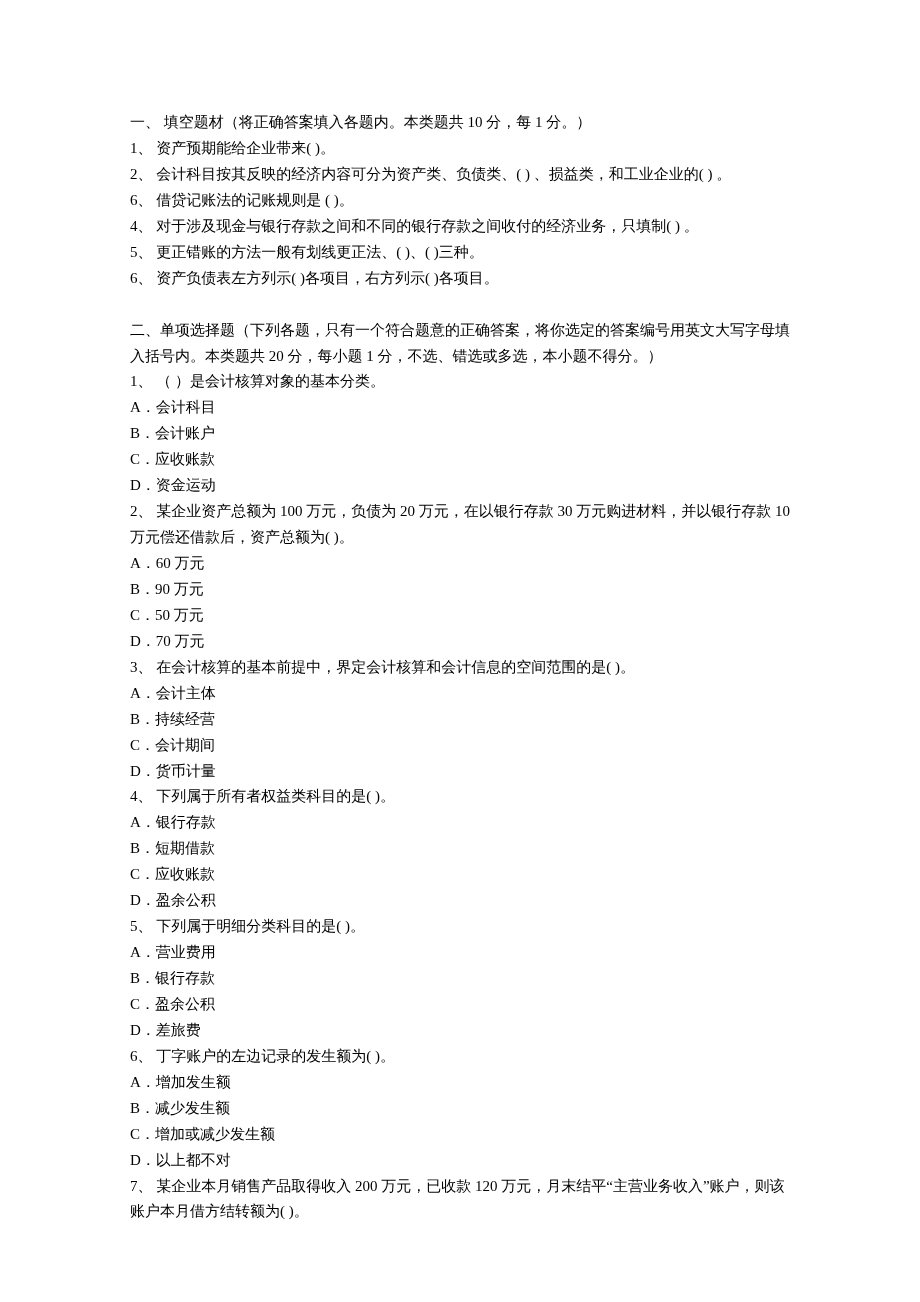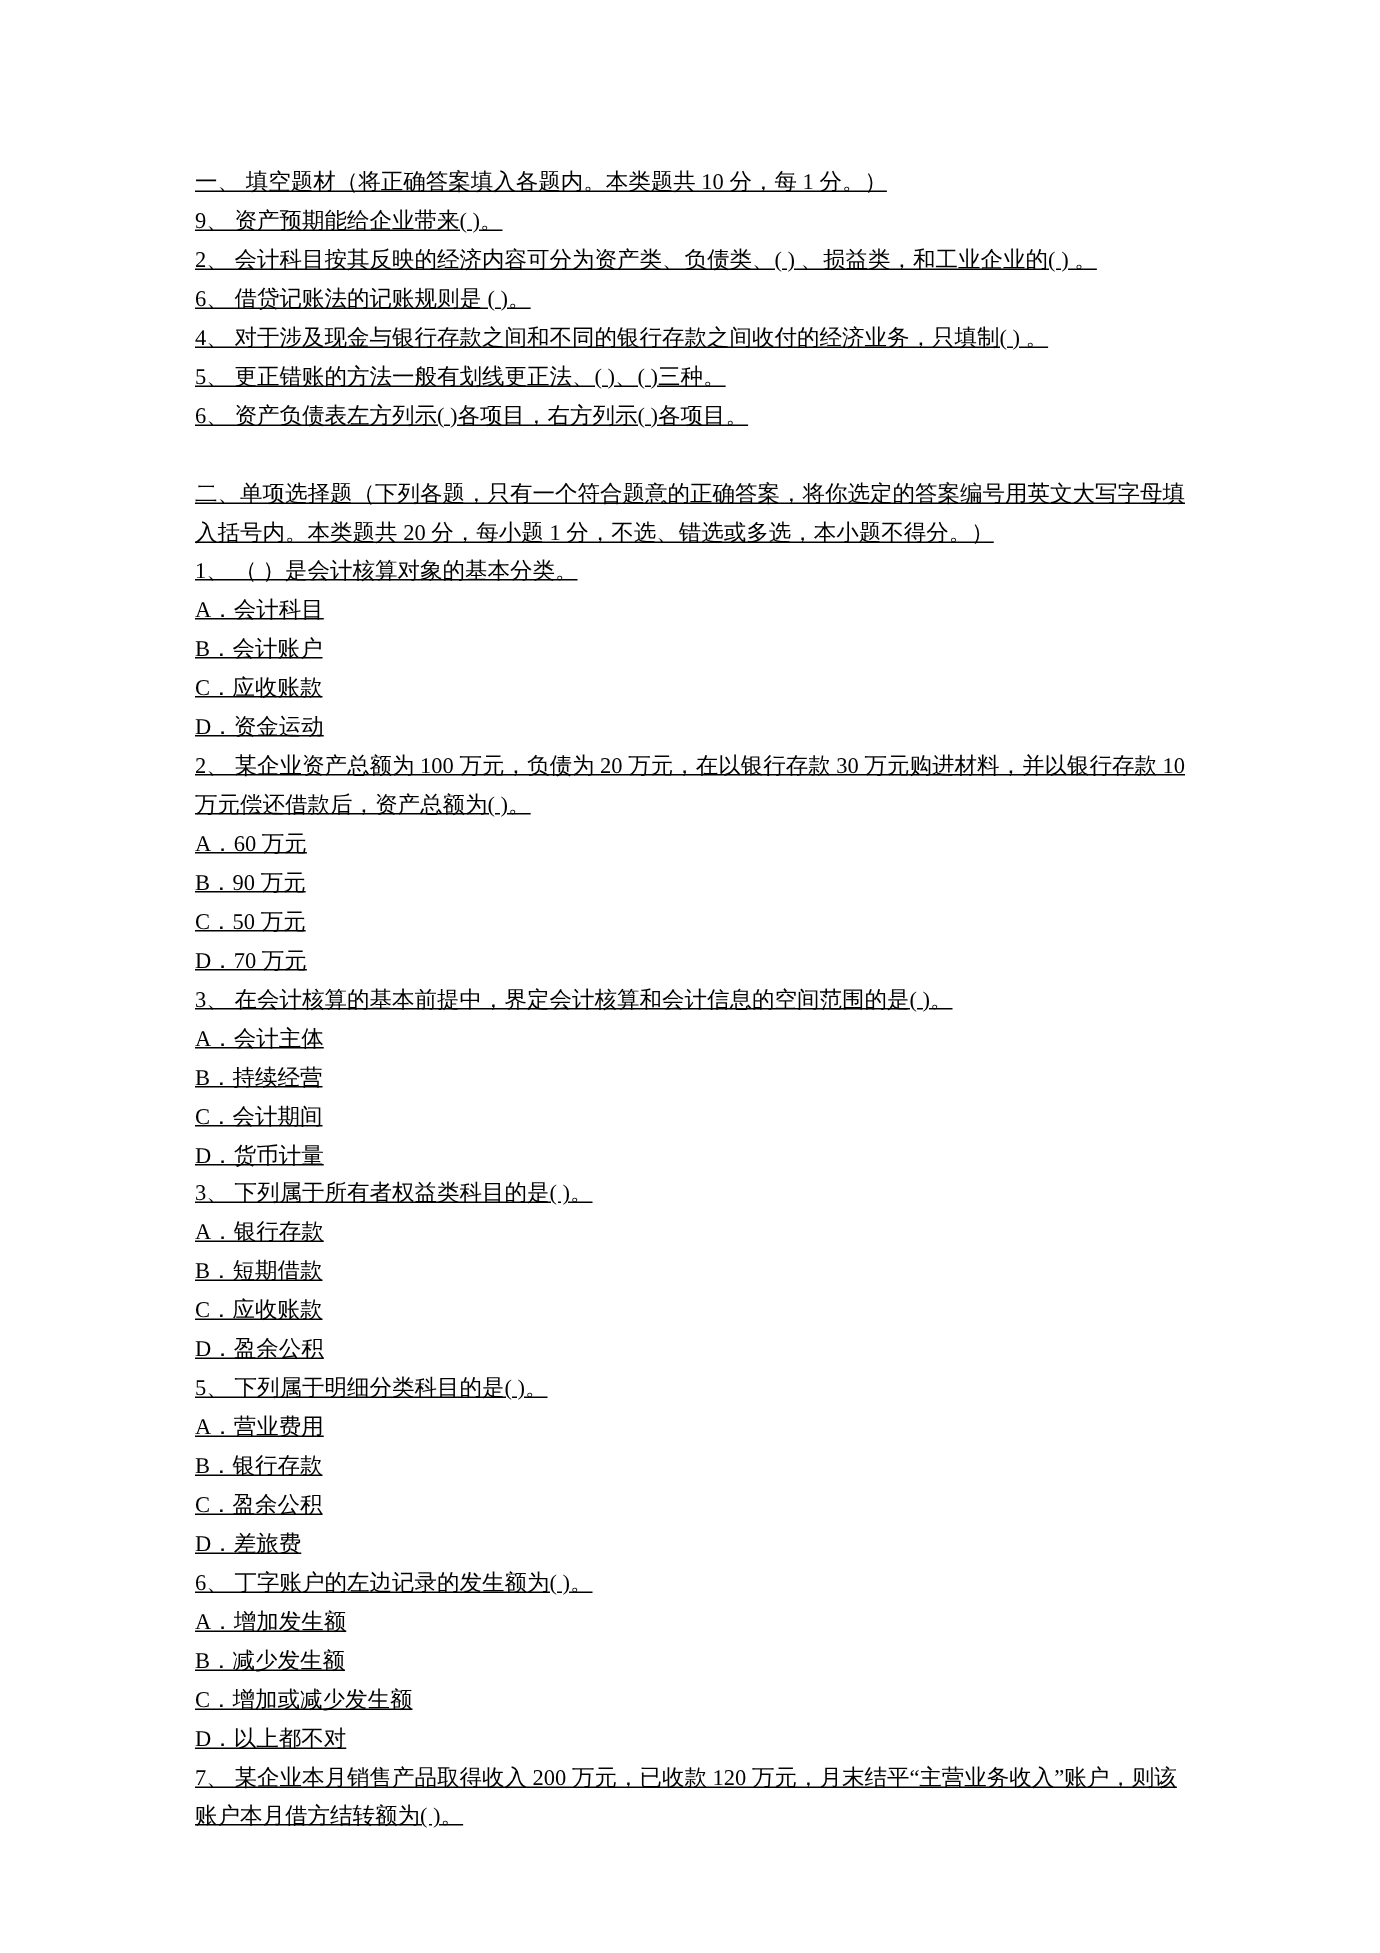--- a/index.html
+++ b/index.html
@@ -6,28 +6,28 @@
     body {
       background: #fff;
       width: 920px;
       margin: 0 auto;
       font-family: "SimSun", "宋体", serif;
       font-size: 15px;
       line-height: 1.73;
       color: #000;
       padding: 110px 130px 80px 130px;
     }
-    .line { white-space: normal; text-decoration: underline; }
+    .line { white-space: normal; }
     .section-gap { height: 26px; }
   </style>
 </head>
 <body>
 
 <div class="line">一、 填空题材（将正确答案填入各题内。本类题共 10 分，每 1 分。）</div>
-<div class="line">9、 资产预期能给企业带来(  )。</div>
+<div class="line">1、 资产预期能给企业带来(  )。</div>
 <div class="line">2、 会计科目按其反映的经济内容可分为资产类、负债类、(  ) 、损益类，和工业企业的(  ) 。</div>
 <div class="line">6、 借贷记账法的记账规则是 (  )。</div>
 <div class="line">4、 对于涉及现金与银行存款之间和不同的银行存款之间收付的经济业务，只填制(  ) 。</div>
 <div class="line">5、 更正错账的方法一般有划线更正法、(  )、(  )三种。</div>
 <div class="line">6、 资产负债表左方列示(  )各项目，右方列示(  )各项目。</div>
 
 <div class="section-gap"></div>
 
 <div class="line">二、单项选择题（下列各题，只有一个符合题意的正确答案，将你选定的答案编号用英文大写字母填入括号内。本类题共 20 分，每小题 1 分，不选、错选或多选，本小题不得分。）</div>
 
@@ -42,21 +42,21 @@
 <div class="line">B．90 万元</div>
 <div class="line">C．50 万元</div>
 <div class="line">D．70 万元</div>
 
 <div class="line">3、 在会计核算的基本前提中，界定会计核算和会计信息的空间范围的是( )。</div>
 <div class="line">A．会计主体</div>
 <div class="line">B．持续经营</div>
 <div class="line">C．会计期间</div>
 <div class="line">D．货币计量</div>
 
-<div class="line">3、 下列属于所有者权益类科目的是( )。</div>
+<div class="line">4、 下列属于所有者权益类科目的是( )。</div>
 <div class="line">A．银行存款</div>
 <div class="line">B．短期借款</div>
 <div class="line">C．应收账款</div>
 <div class="line">D．盈余公积</div>
 
 <div class="line">5、 下列属于明细分类科目的是( )。</div>
 <div class="line">A．营业费用</div>
 <div class="line">B．银行存款</div>
 <div class="line">C．盈余公积</div>
 <div class="line">D．差旅费</div>

